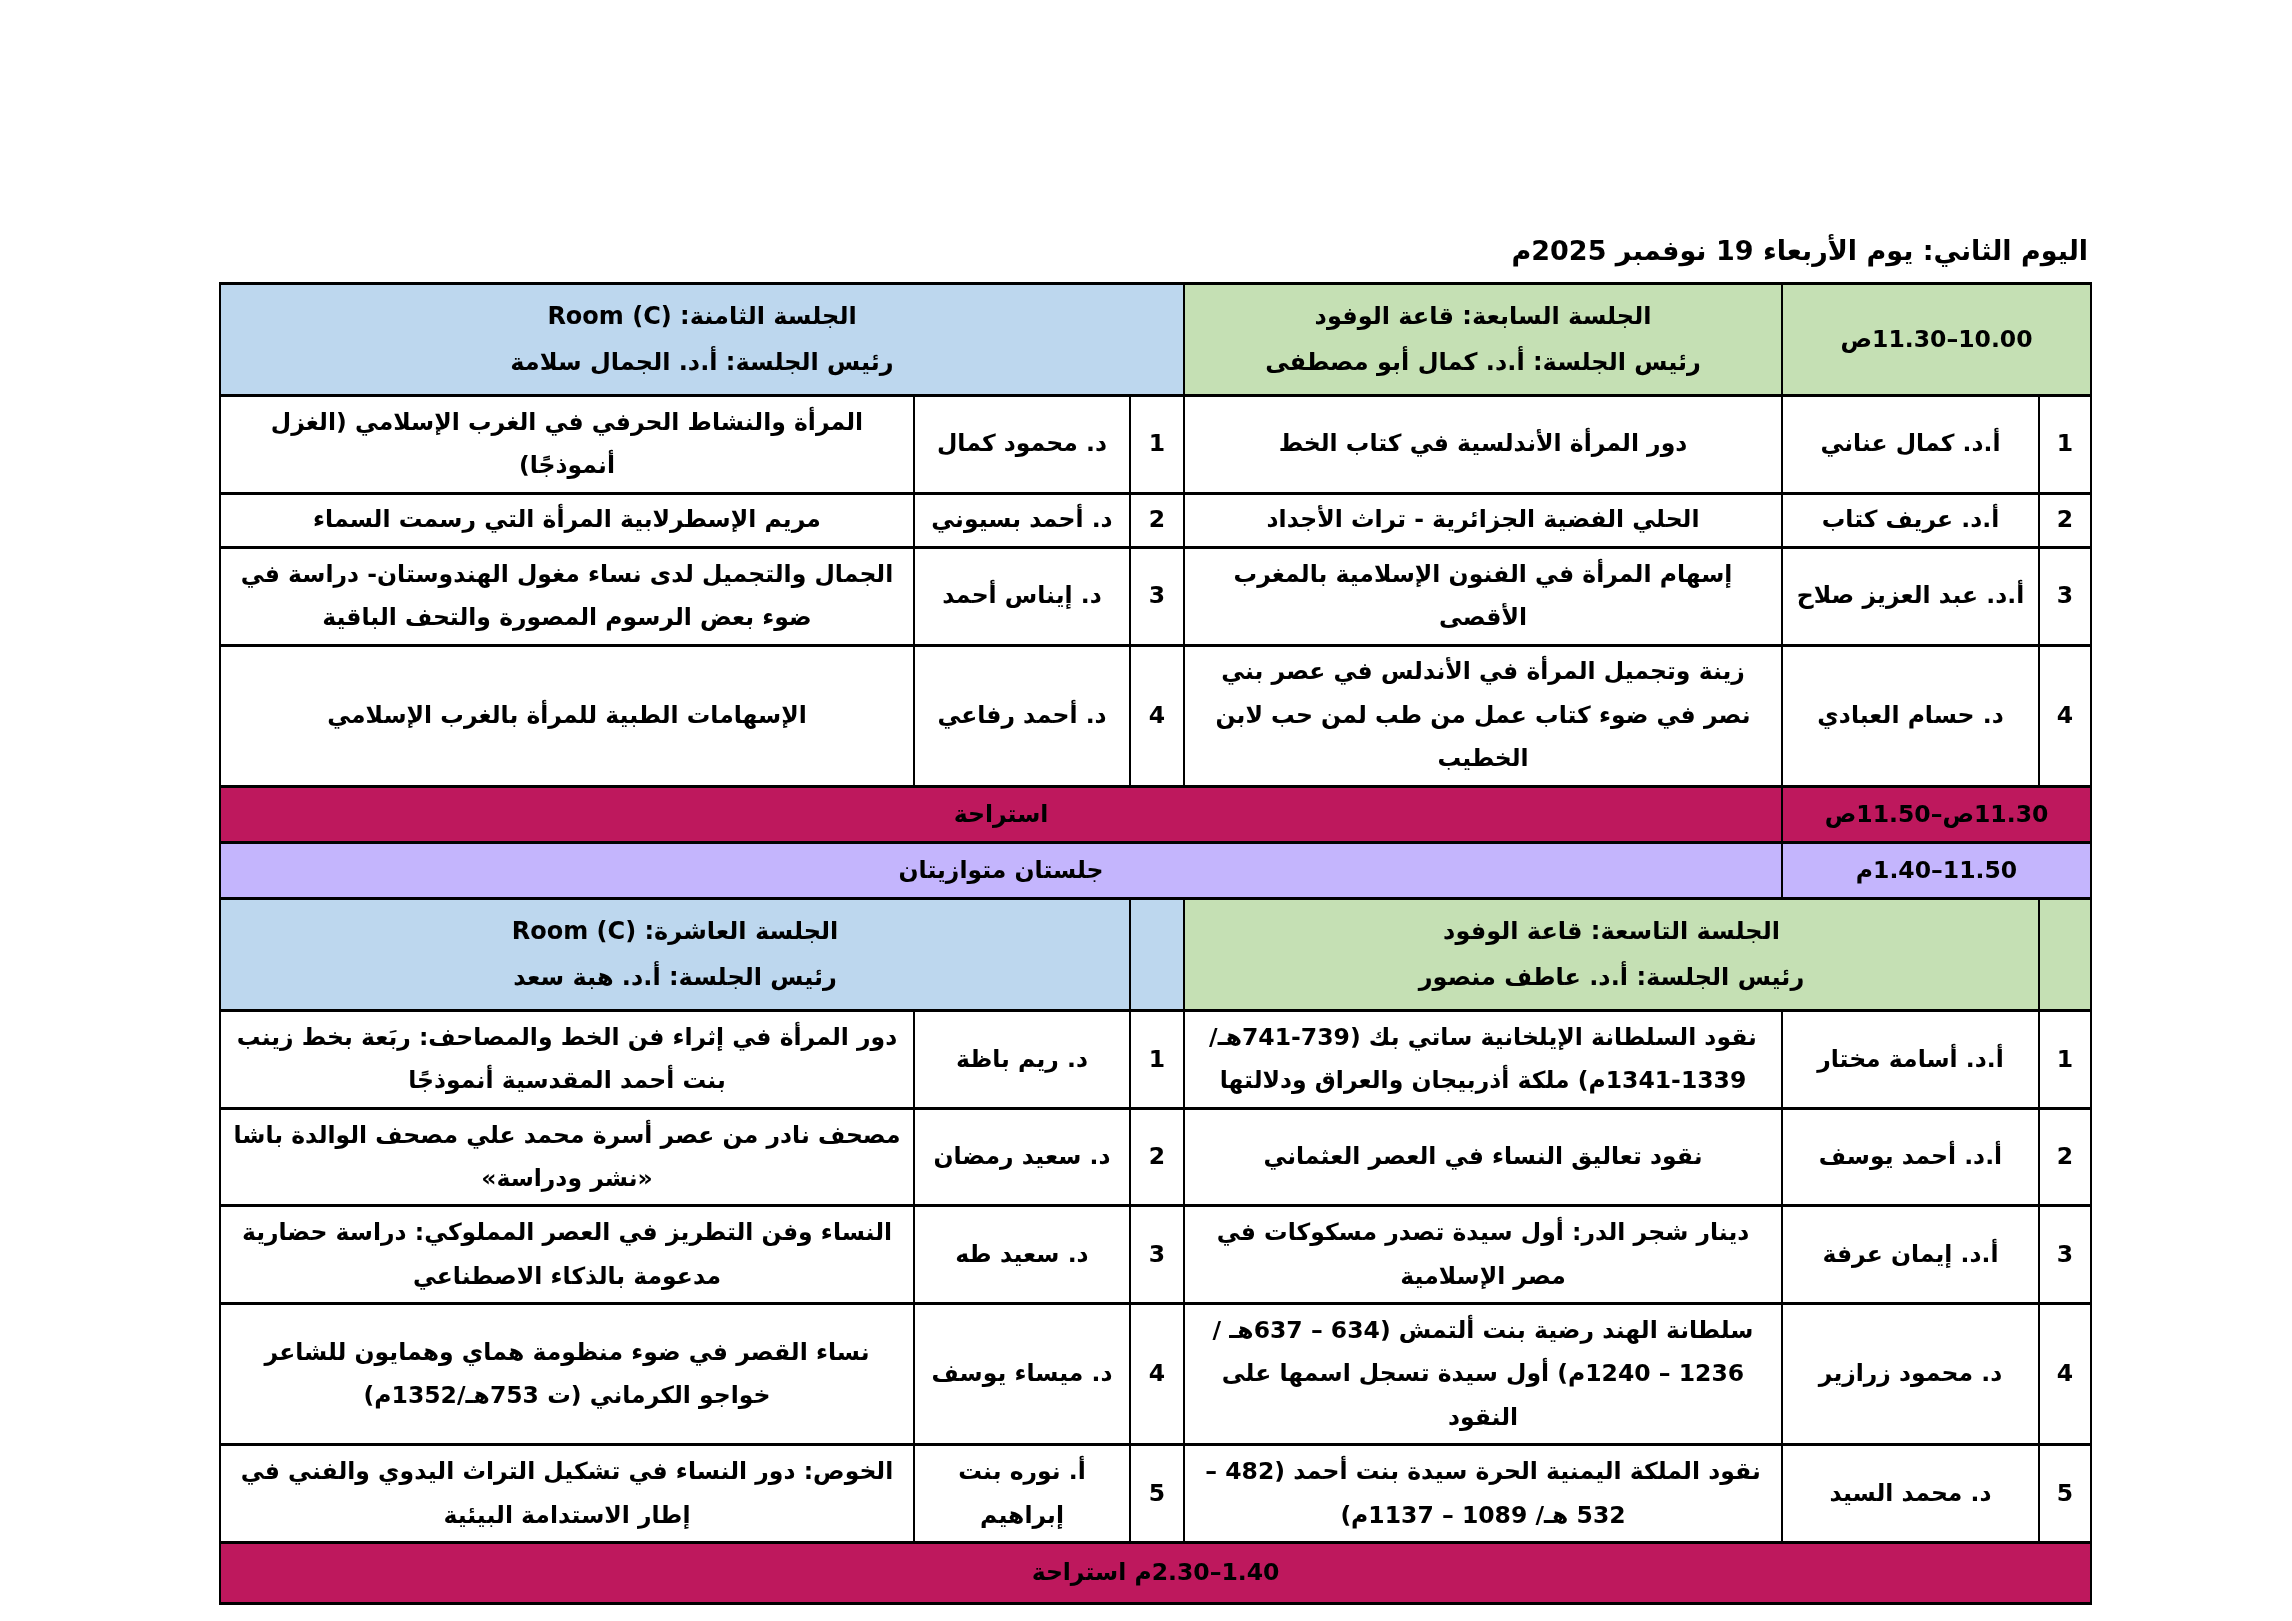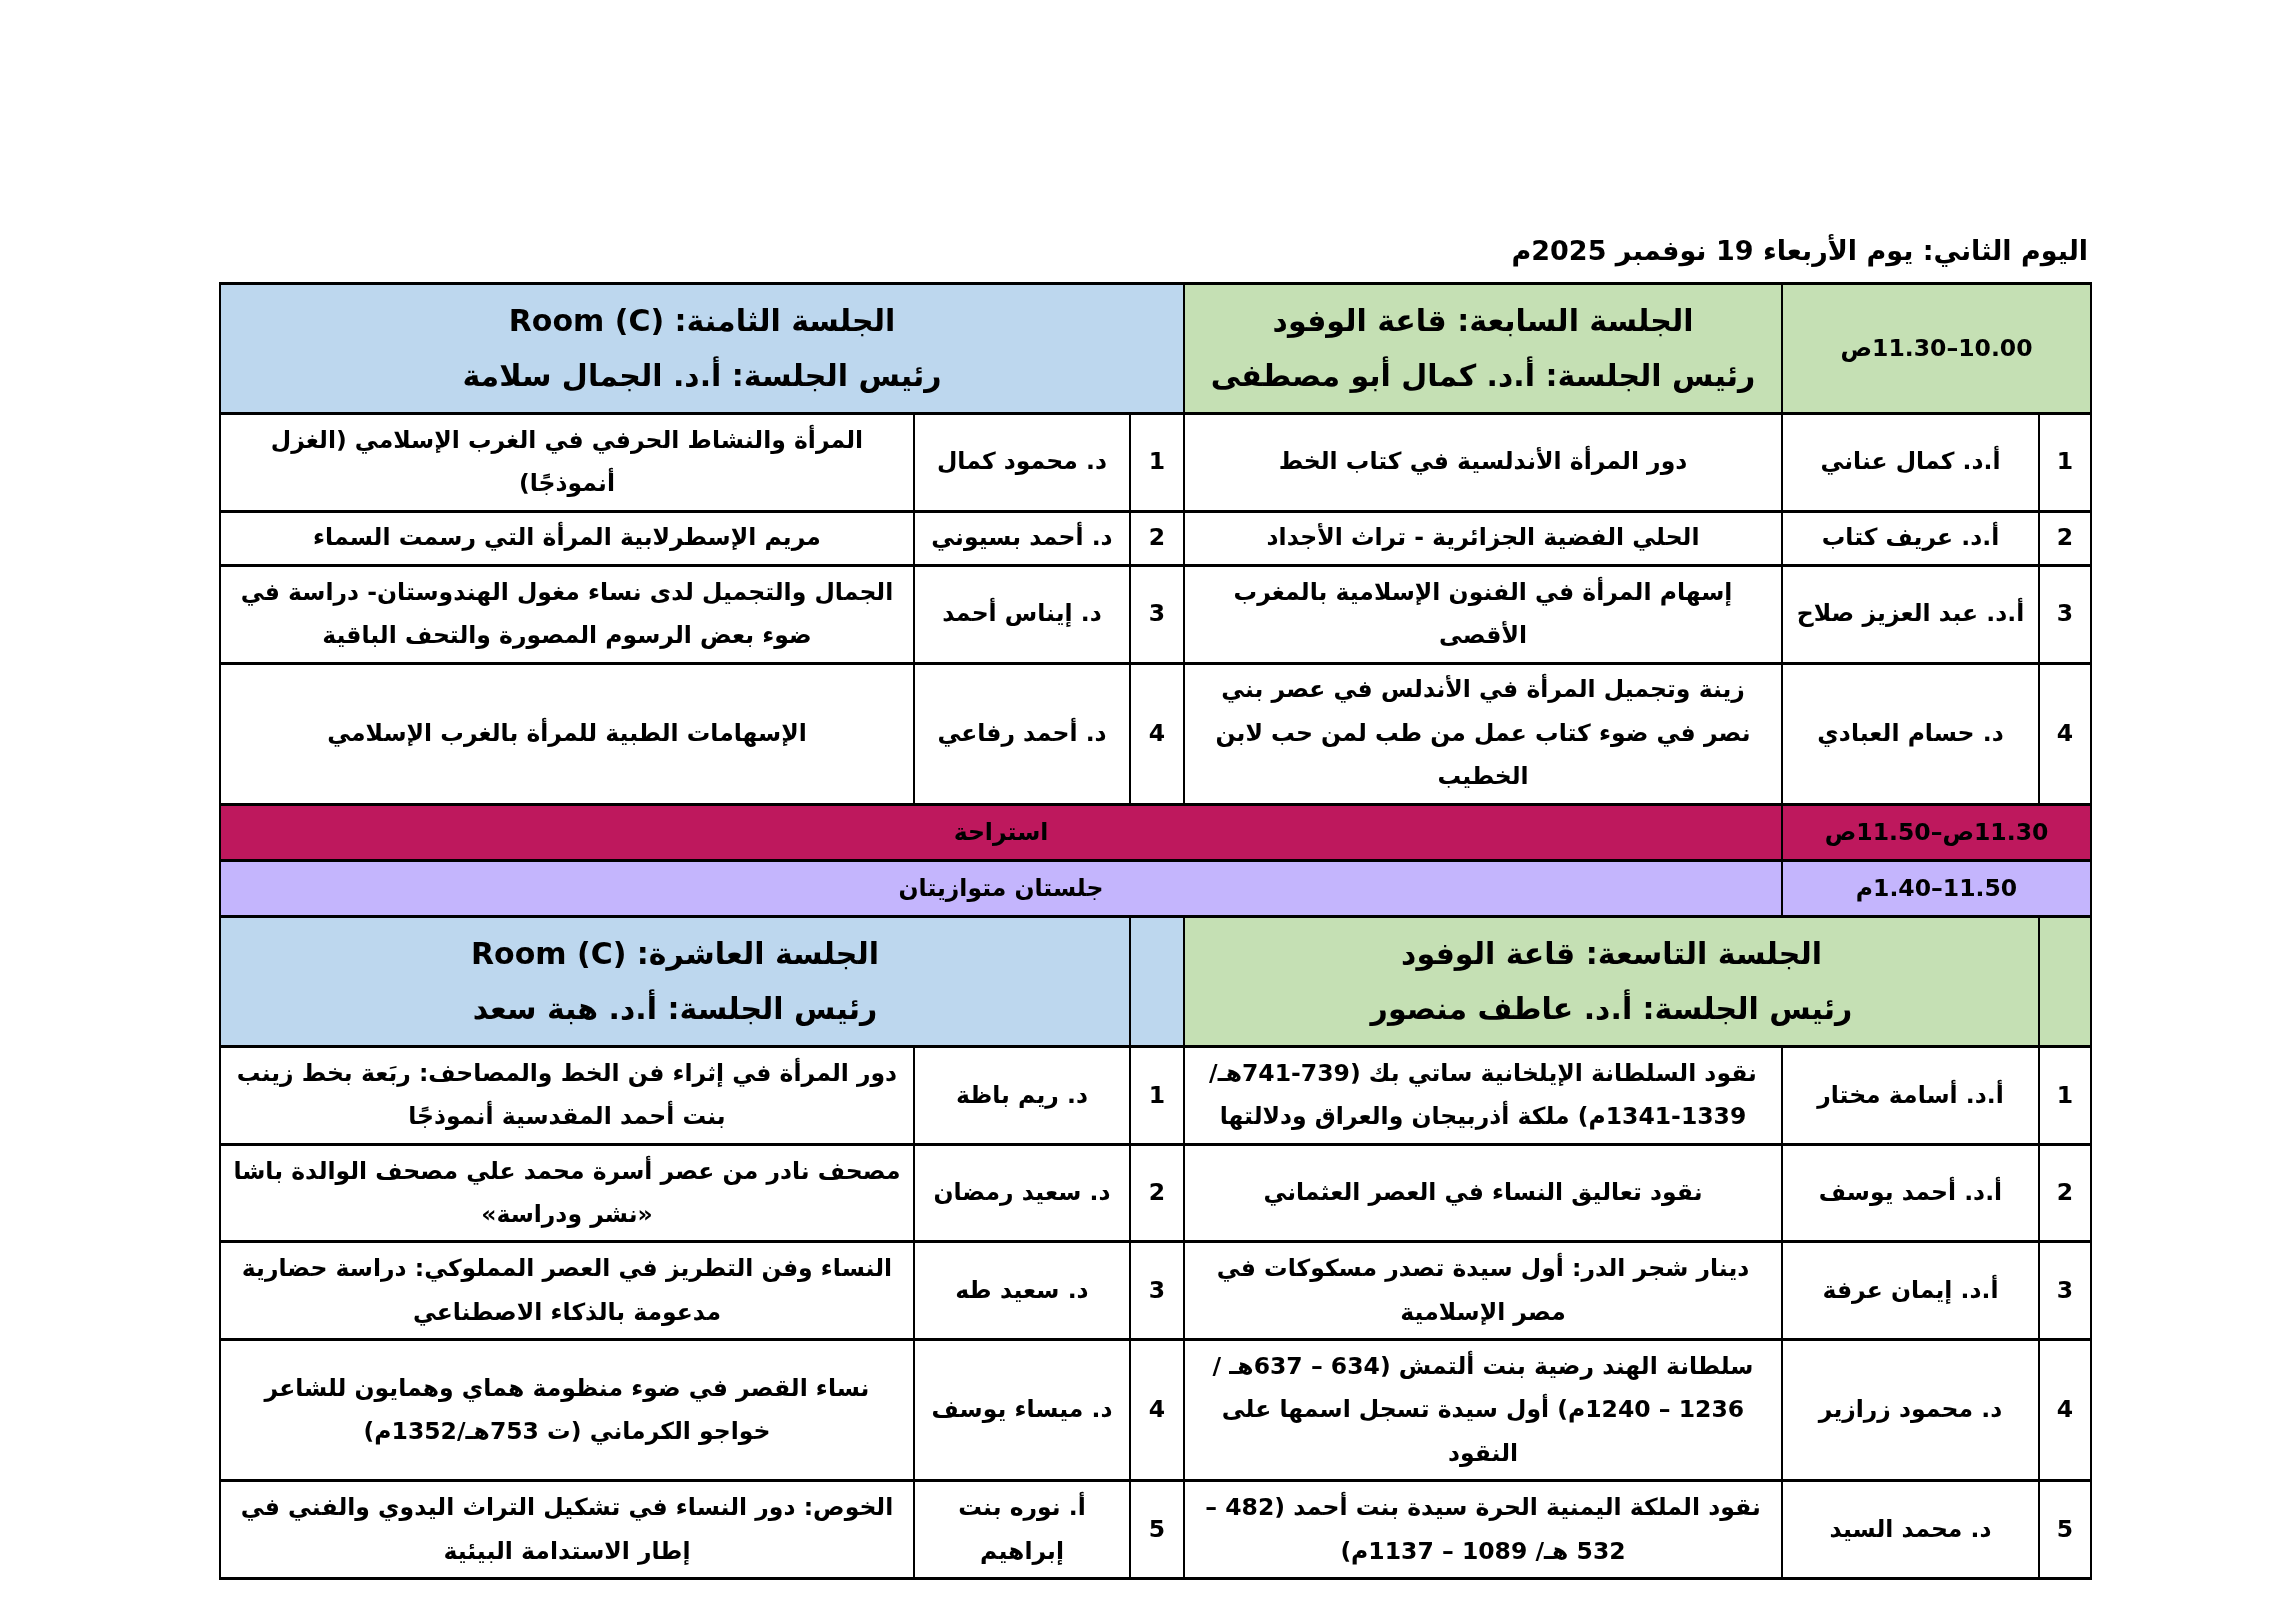--- a/index.html
+++ b/index.html
@@ -9,21 +9,21 @@
   .doc-title{font-size:27px;font-weight:700;text-align:right;margin:0 3.9px 15.7px 0;}
   table.sched{border-collapse:collapse;table-layout:fixed;width:1870px;direction:rtl;}
   table.sched td{border:2px solid #000;border-top-width:3.9px;border-bottom-width:3.9px;
     text-align:center;vertical-align:middle;font-weight:700;font-size:23.5px;
     line-height:1.85;padding:3.9px 9.8px;box-sizing:border-box;word-wrap:break-word;}
   table.sched{border:2.9px solid #000;padding-left:27px;}
   .green{background:#c5e0b4;}
   .blue{background:#bdd7ee;}
   .orange{background:#be185d;}
   .yellow{background:#c4b5fd;}
-  .session-head div{margin:9.8px 0;line-height:1.5;font-size:30px;}
+  .session-head div{margin:9.8px 0;line-height:1.5;font-size:24px;}
   .time-cell{font-size:24.5px;}
   .num-cell{padding:3.9px 2px;}
   .paper-cell{padding:3.9px 25.5px;}
 </style>
 </head>
 <body>
 
 <div class="page">
   <div class="content">
 
@@ -142,18 +142,21 @@
       </tr>
       <tr style="height:93px">
         <td class="num-cell">5</td>
         <td>د. محمد السيد</td>
         <td class="paper-cell">نقود الملكة اليمنية الحرة سيدة بنت أحمد (482 – 532 هـ/ 1089 – 1137م)</td>
         <td class="num-cell">5</td>
         <td>أ. نوره بنت إبراهيم</td>
         <td class="paper-cell">الخوص: دور النساء في تشكيل التراث اليدوي والفني في إطار الاستدامة البيئية</td>
       </tr>
 
+      <tr style="height:61px">
+        <td colspan="6" class="orange">1.40–2.30م استراحة</td>
+      </tr>
 
     </tbody>
       </table>
   </div>
 </div>
 
 
 </body></html>

